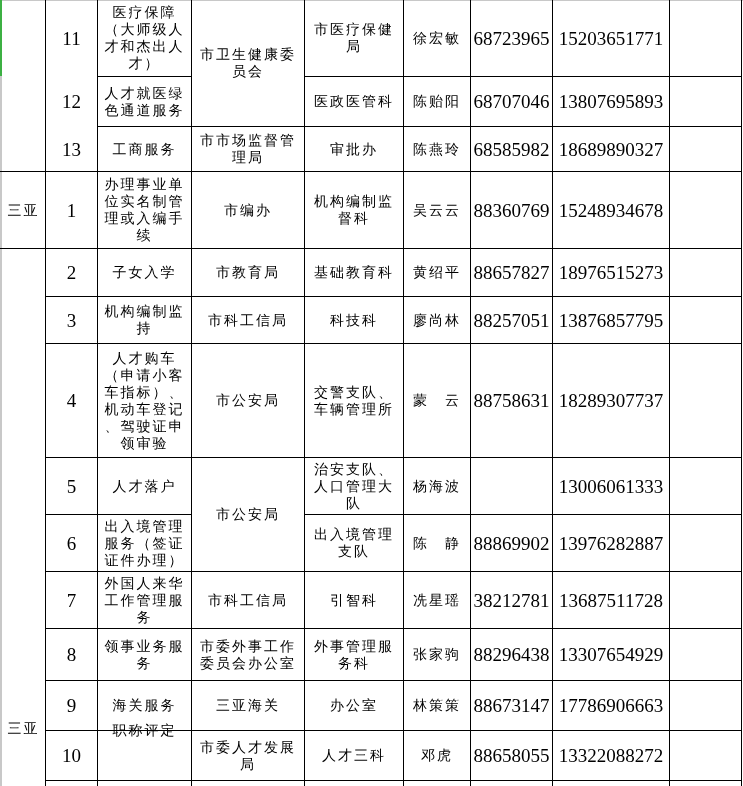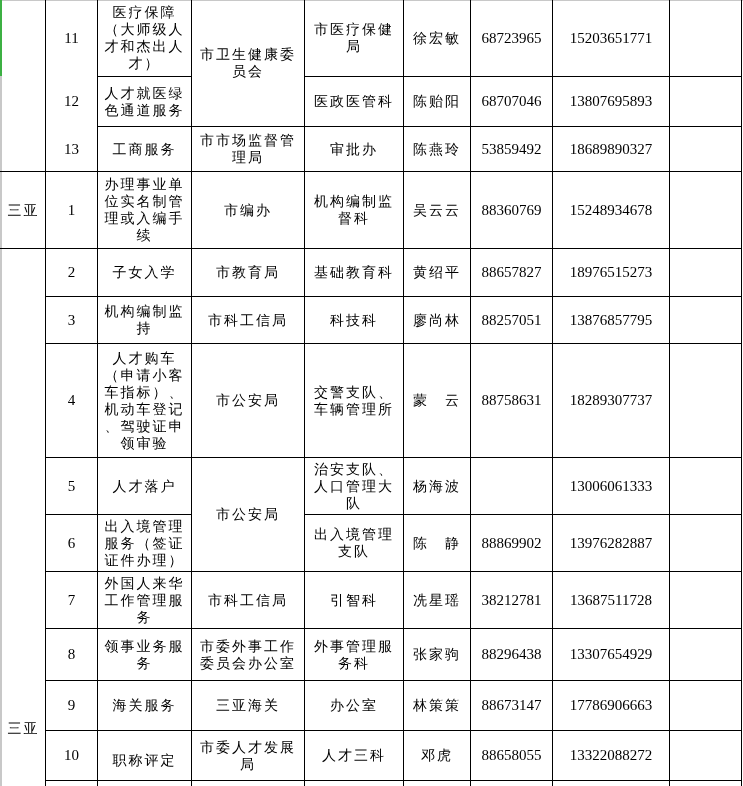--- a/index.html
+++ b/index.html
@@ -4,21 +4,21 @@
 <style>
   html, body { margin:0; padding:0; }
   body { width:743px; height:786px; background:#ffffff; position:relative; overflow:hidden;
          font-family:"DejaVu Sans", sans-serif; color:#000; }
   .topline { position:absolute; left:0; top:0; width:743px; height:1px; background:#c8c8c8; }
   .gutter { position:absolute; left:0; top:0; width:2px; height:786px; background:#c8c8c8; }
   .gutter-mark { position:absolute; left:0; top:0; width:2px; height:76px; background:#3cb043; }
   .sheet { position:absolute; left:0; top:0; width:743px; height:786px; }
   .cell { position:absolute; box-sizing:border-box; display:flex; align-items:center; justify-content:center;
           text-align:center; font-size:14px; line-height:17px; letter-spacing:2px; overflow:hidden; padding:0 2px; }
-  .num { font-family:"Liberation Serif", serif; font-size:15px; letter-spacing:0; }
+  .num { font-family:"Liberation Serif", serif; font-size:19px; letter-spacing:0; }
   .vl { position:absolute; width:1px; background:#000; }
   .hl { position:absolute; height:1px; background:#000; }
   .cell span { display:block; white-space:pre-line; }
 </style>
 </head>
 <body>
 
 <div class="topline"></div>
 <div class="gutter"></div>
 <div class="gutter-mark"></div>
@@ -86,21 +86,21 @@
   <div class="cell" style="left:670px;top:77px;width:71px;height:49px;"></div>
 
   <div class="cell num" style="left:46px;top:127px;width:51px;height:44px;">13</div>
   <div class="cell" style="left:98px;top:127px;width:93px;height:44px;">工商服务</div>
   <div class="cell" style="left:192px;top:127px;width:112px;height:44px;">
       <span>市市场监督管
 理局</span>
     </div>
   <div class="cell" style="left:305px;top:127px;width:98px;height:44px;">审批办</div>
   <div class="cell" style="left:404px;top:127px;width:66px;height:44px;">陈燕玲</div>
-  <div class="cell num" style="left:471px;top:127px;width:81px;height:44px;">53859492</div>
+  <div class="cell num" style="left:471px;top:127px;width:81px;height:44px;">68585982</div>
   <div class="cell num" style="left:553px;top:127px;width:116px;height:44px;">18689890327</div>
   <div class="cell" style="left:670px;top:127px;width:71px;height:44px;"></div>
 
   <div class="cell num" style="left:46px;top:172px;width:51px;height:76px;">1</div>
   <div class="cell" style="left:98px;top:172px;width:93px;height:76px;">
       <span>办理事业单
 位实名制管
 理或入编手
 续</span>
     </div>
@@ -215,21 +215,21 @@
   <div class="cell num" style="left:46px;top:681px;width:51px;height:49px;">9</div>
   <div class="cell" style="left:98px;top:681px;width:93px;height:49px;">海关服务</div>
   <div class="cell" style="left:192px;top:681px;width:112px;height:49px;">三亚海关</div>
   <div class="cell" style="left:305px;top:681px;width:98px;height:49px;font-family:Liberation Serif, serif;">办公室</div>
   <div class="cell" style="left:404px;top:681px;width:66px;height:49px;">林策策</div>
   <div class="cell num" style="left:471px;top:681px;width:81px;height:49px;">88673147</div>
   <div class="cell num" style="left:553px;top:681px;width:116px;height:49px;">17786906663</div>
   <div class="cell" style="left:670px;top:681px;width:71px;height:49px;"></div>
 
   <div class="cell num" style="left:46px;top:731px;width:51px;height:49px;">10</div>
-  <div class="cell" style="left:98px;top:736px;width:93px;height:49px;">职称评定</div>
+  <div class="cell" style="left:98px;top:706px;width:93px;height:49px;">职称评定</div>
   <div class="cell" style="left:192px;top:731px;width:112px;height:49px;">
       <span>市委人才发展
 局</span>
     </div>
   <div class="cell" style="left:305px;top:731px;width:98px;height:49px;">人才三科</div>
   <div class="cell" style="left:404px;top:731px;width:66px;height:49px;">邓虎</div>
   <div class="cell num" style="left:471px;top:731px;width:81px;height:49px;">88658055</div>
   <div class="cell num" style="left:553px;top:731px;width:116px;height:49px;">13322088272</div>
   <div class="cell" style="left:670px;top:731px;width:71px;height:49px;"></div>
 </div>

